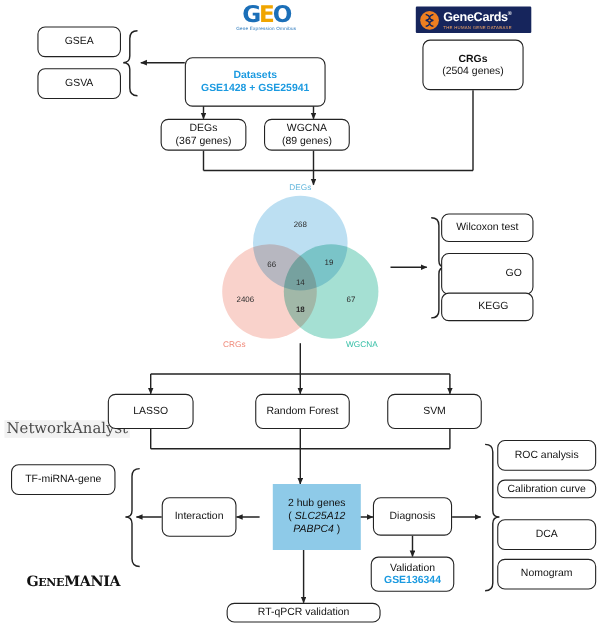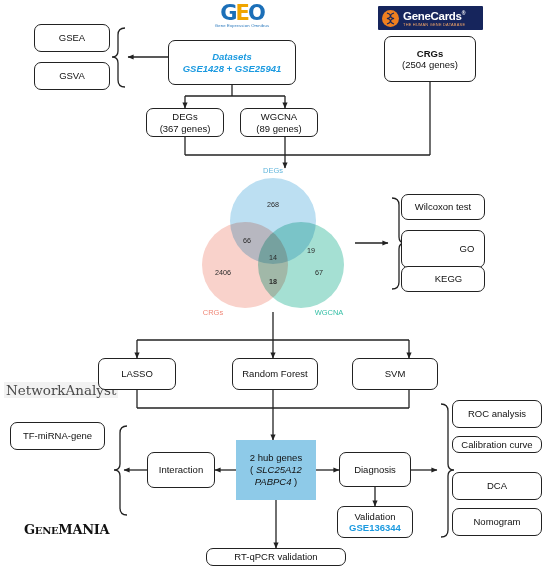--- a/index.html
+++ b/index.html
@@ -21,21 +21,21 @@
   }
   .node .l2{display:block;}
   .blue-txt{color:#1b9ae0;font-weight:bold;}
   .bold{font-weight:bold;}
   .ital{font-style:italic;}
 
   
   .hubbox{
     position:absolute;box-sizing:border-box;background:#8ecae8;border:0;border-radius:0;
     display:flex;flex-direction:column;align-items:center;justify-content:center;
-    font-size:9.5px;line-height:12px;color:#111;text-align:center;
+    font-size:9.5px;line-height:12px;color:#111;text-align:center;margin-left:12px;
   }
 
   
   .geo-logo{position:absolute;text-align:center;}
   .geo-mark{font-size:21px;font-weight:bold;letter-spacing:-2px;line-height:20px;
     color:#f0a500;font-family:"DejaVu Sans",sans-serif;}
   .geo-mark .b{color:#1b6fb8;}
   .geo-sub{font-size:4.2px;color:#1b6fb8;letter-spacing:.2px;line-height:6px;}
 
   .gc-logo{position:absolute;background:#16255c;border-radius:1px;
@@ -151,21 +151,21 @@
   <div class="brand-na" style="left:4px;top:382px;">NetworkAnalyst</div>
   <div class="brand-gm" style="left:24px;top:522px;"><span>G</span><span class="sm">ENE</span><span>MANIA</span></div>
 
   <div class="node" style="left:34px;top:24px;width:76px;height:28px;">
     <span>GSEA</span>
   </div>
   <div class="node" style="left:34px;top:62px;width:76px;height:28px;text-align:right;">
     <span>GSVA</span>
   </div>
 
-  <div class="node" style="left:168px;top:40px;width:128px;height:45px;font-style:italic;">
+  <div class="node" style="left:168px;top:52px;width:128px;height:45px;">
     <span class="blue-txt">Datasets</span>
     <span class="blue-txt l2">GSE1428 + GSE25941</span>
   </div>
 
   <div class="node" style="left:384px;top:36px;width:92px;height:46px;">
     <span class="bold">CRGs</span>
     <span class="l2">(2504 genes)</span>
   </div>
 
   <div class="node" style="left:146px;top:108px;width:78px;height:29px;">
@@ -177,21 +177,21 @@
     <span class="l2">(89 genes)</span>
   </div>
 
   <div id="venn">
     <div class="vcirc v-degs"></div>
     <div class="vcirc v-crgs"></div>
     <div class="vcirc v-wgcna"></div>
 
     <span class="vnum" style="left:85px;top:26px;">268</span>
     <span class="vnum" style="left:59px;top:62px;">66</span>
-    <span class="vnum" style="left:111px;top:72px;margin-left:12px;">19</span>
+    <span class="vnum" style="left:111px;top:60px;">19</span>
     <span class="vnum" style="left:85px;top:79px;">14</span>
     <span class="vnum" style="left:35px;top:94px;">2406</span>
     <span class="vnum" style="left:85px;top:103px;font-weight:bold;">18</span>
     <span class="vnum" style="left:131px;top:94px;">67</span>
 
     <span class="vlab lab-degs" style="left:85px;top:-12px;">DEGs</span>
     <span class="vlab lab-crgs" style="left:25px;top:130px;">CRGs</span>
     <span class="vlab lab-wgcna" style="left:141px;top:130px;">WGCNA</span>
   </div>
 

